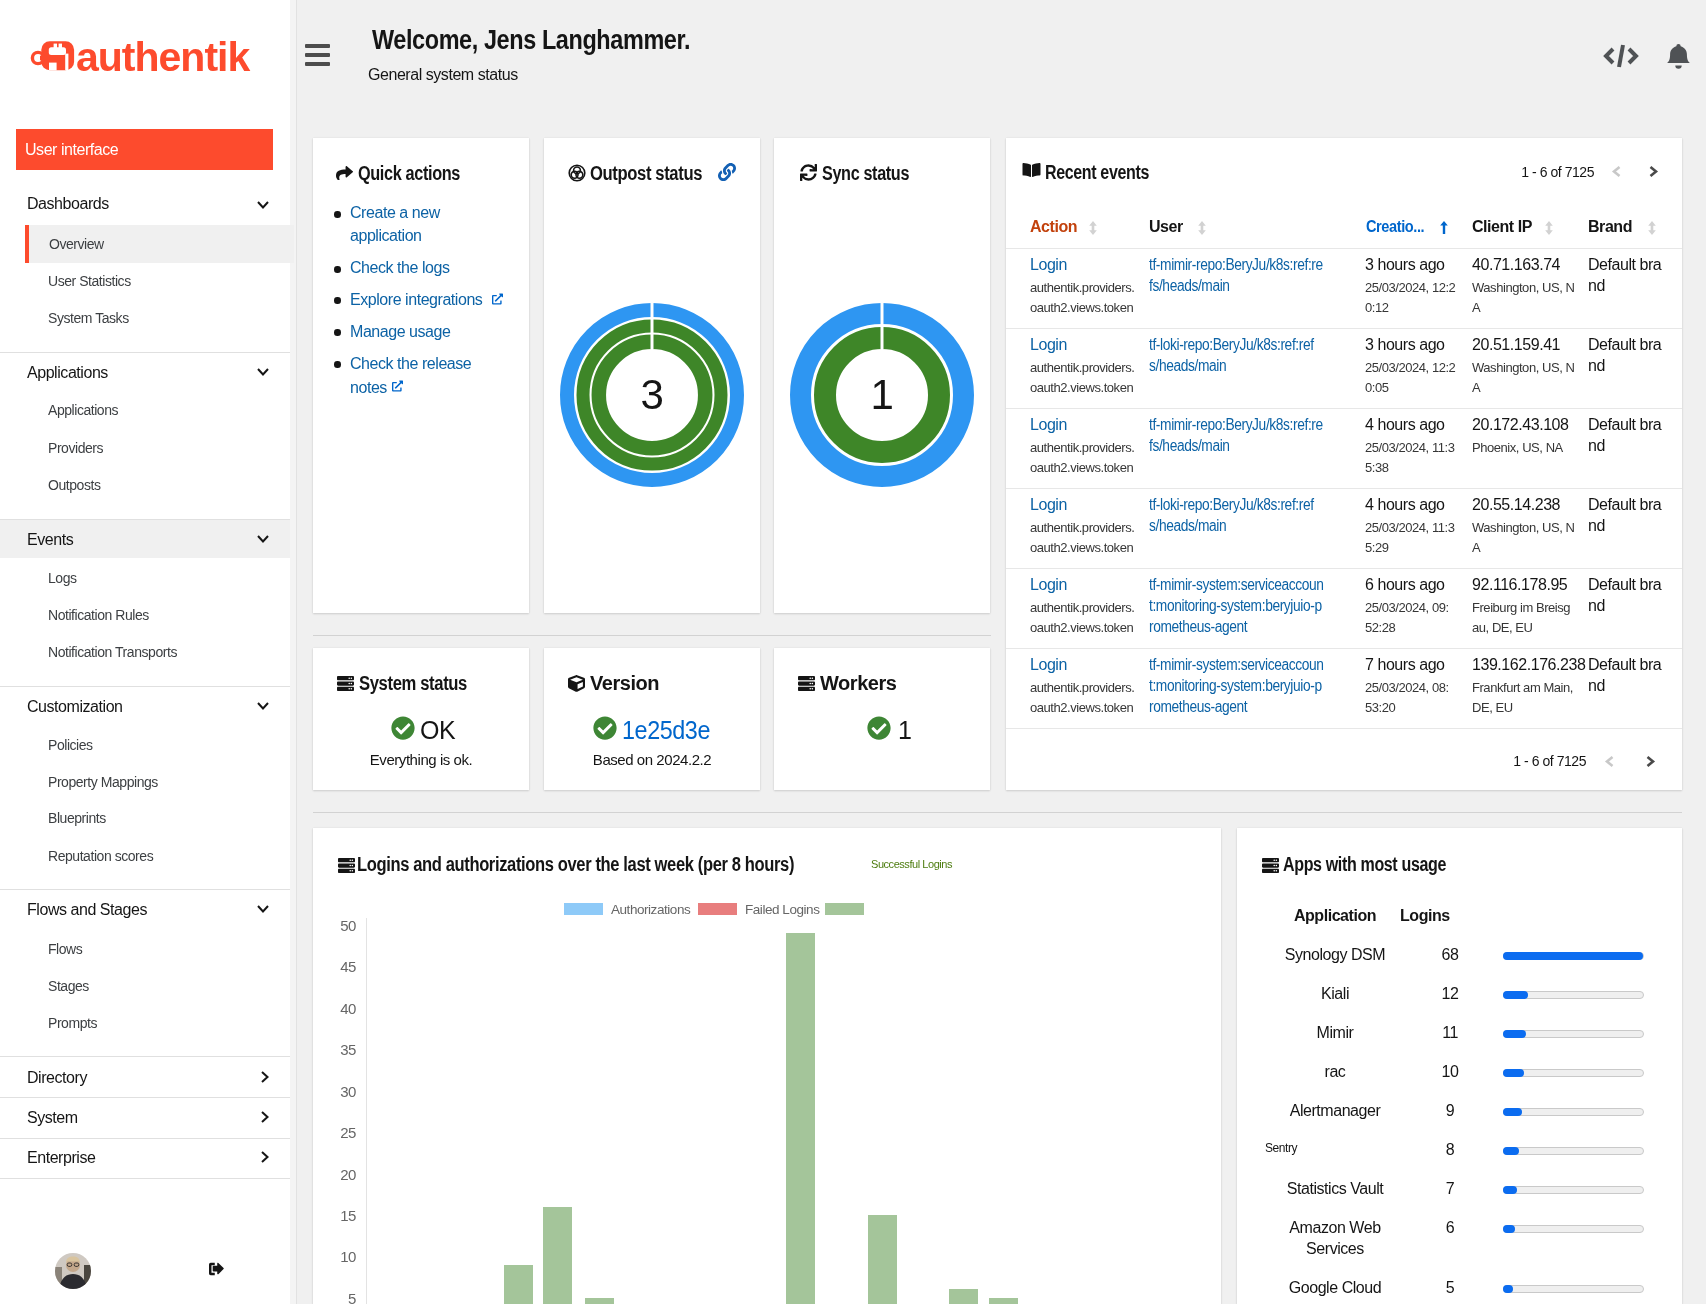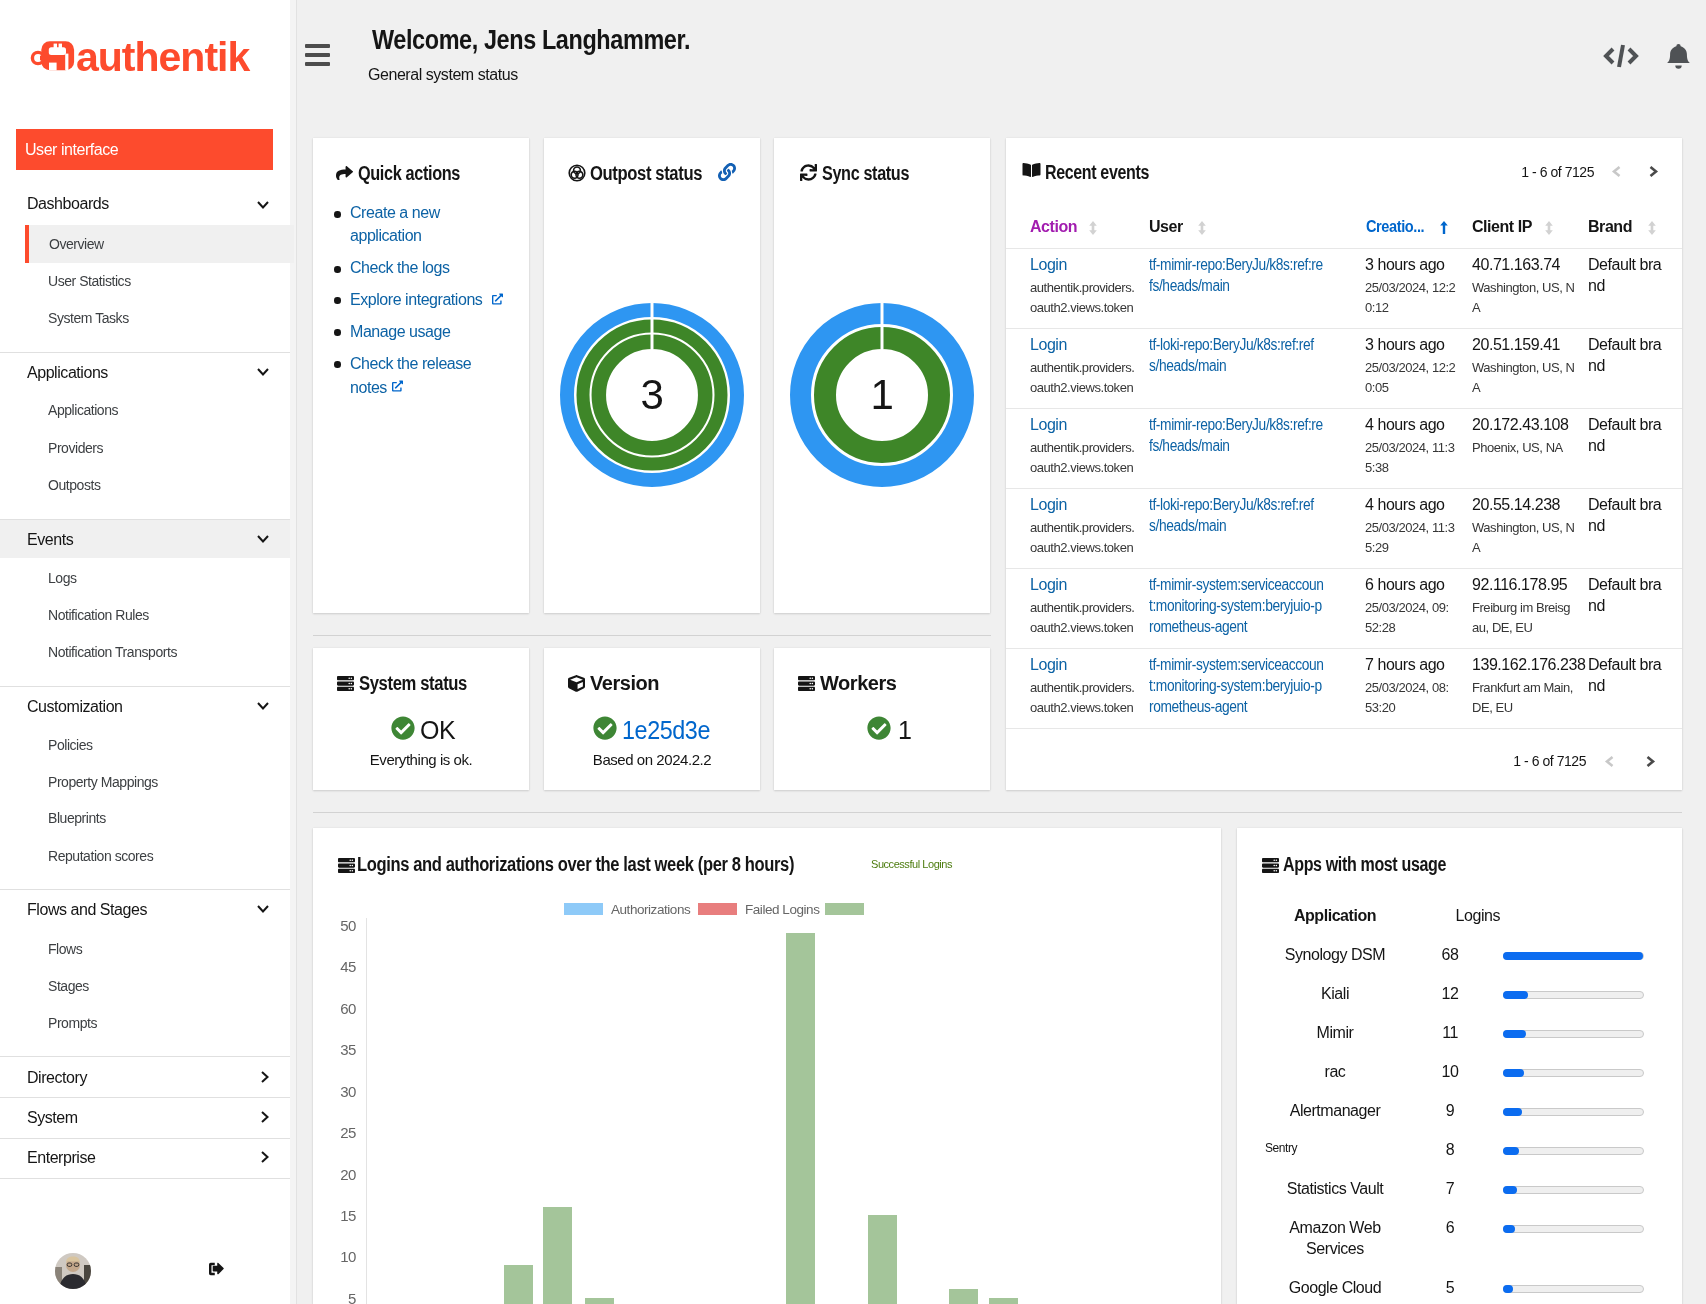--- a/index.html
+++ b/index.html
@@ -251,21 +251,21 @@
       <path fill="#151515" d="M542.22 32.05c-54.8 3.11-163.72 14.43-230.96 55.59-4.64 2.84-7.27 7.89-7.27 13.17v363.87c0 11.55 12.63 18.85 23.28 13.49 69.18-34.82 169.23-44.32 218.7-46.92 16.89-.89 30.02-14.43 30.02-30.66V62.75c.01-17.71-15.35-31.74-33.77-30.7zM264.73 87.64C197.5 46.48 88.58 35.17 33.78 32.05 15.36 31-.01 45.04-.01 62.75V400.6c0 16.24 13.13 29.78 30.02 30.66 49.49 2.6 149.59 12.11 218.77 46.95 10.62 5.35 23.21-1.94 23.21-13.46V100.63c0-5.29-2.62-10.14-7.26-12.99z"></path>
     </svg>
 <div class="abs ct sx" id="t4" style="left:1045px;top:161px;transform:scaleX(0.801)">Recent events</div>
 <div class="abs" style="left:1454px;top:164px;width:140px;text-align:right;font-size:14px;color:#151515">1 - 6 of 7125</div>
 <svg class="abs" style="left:1611px;top:166px" width="11" height="11" viewBox="0 0 11 11">
       <polyline points="8.5,1 3,5.5 8.5,10" fill="none" stroke="#c8c8c8" stroke-width="2.6"></polyline>
     </svg>
 <svg class="abs" style="left:1648px;top:166px" width="11" height="11" viewBox="0 0 11 11">
       <polyline points="2.5,1 8,5.5 2.5,10" fill="none" stroke="#4a4a4a" stroke-width="2.6"></polyline>
     </svg>
-<div class="abs" style="left:1030px;top:218px;font-size:16px;font-weight:bold;color:#a21caf">Action</div>
+<div class="abs" style="left:1030px;top:218px;font-size:16px;font-weight:bold;color:#c2410c">Action</div>
 <svg class="abs" style="left:1089px;top:221px" width="8" height="14" viewBox="0 0 8 14">
       <path fill="#d2d2d2" d="M4 0 L7.8 4.8 H5.3 V9.2 H7.8 L4 14 L0.2 9.2 H2.7 V4.8 H0.2 Z"></path>
     </svg>
 <div class="abs" style="left:1149px;top:218px;font-size:16px;font-weight:bold;color:#151515">User</div>
 <svg class="abs" style="left:1198px;top:221px" width="8" height="14" viewBox="0 0 8 14">
       <path fill="#d2d2d2" d="M4 0 L7.8 4.8 H5.3 V9.2 H7.8 L4 14 L0.2 9.2 H2.7 V4.8 H0.2 Z"></path>
     </svg>
 <div class="abs sx" style="left:1366px;top:218px;font-size:16px;font-weight:bold;color:#0066cc;transform:scaleX(.91)">Creatio...</div>
 <svg class="abs" style="left:1440px;top:221px" width="8" height="13" viewBox="0 0 8 13">
       <path fill="#0066cc" d="M4 0 L7.8 4.6 H5.2 V13 H2.8 V4.6 H0.2 Z"></path>
@@ -377,21 +377,21 @@
     </svg>
 <div class="abs ct sx" id="t8" style="left:357px;top:853px;transform:scaleX(0.827)">Logins and authorizations over the last week (per 8 hours)</div>
 <div class="abs" style="left:564px;top:903px;width:39px;height:12px;background:#8ecaf8"></div>
 <div class="abs" style="left:611px;top:902px;font-size:13.5px;color:#666">Authorizations</div>
 <div class="abs" style="left:698px;top:903px;width:39px;height:12px;background:#e87e7e"></div>
 <div class="abs" style="left:745px;top:902px;font-size:13.5px;color:#666">Failed Logins</div>
 <div class="abs" style="left:825px;top:903px;width:39px;height:12px;background:#a4c59a"></div>
 <div class="abs" style="left:871px;top:858px;font-size:11px;color:#4d7c0f">Successful Logins</div>
 <div class="abs" style="left:306px;top:917px;width:50px;text-align:right;font-size:15px;color:#666">50</div>
 <div class="abs" style="left:306px;top:958px;width:50px;text-align:right;font-size:15px;color:#666">45</div>
-<div class="abs" style="left:306px;top:1000px;width:50px;text-align:right;font-size:15px;color:#666">60</div>
+<div class="abs" style="left:306px;top:1000px;width:50px;text-align:right;font-size:15px;color:#666">40</div>
 <div class="abs" style="left:306px;top:1041px;width:50px;text-align:right;font-size:15px;color:#666">35</div>
 <div class="abs" style="left:306px;top:1083px;width:50px;text-align:right;font-size:15px;color:#666">30</div>
 <div class="abs" style="left:306px;top:1124px;width:50px;text-align:right;font-size:15px;color:#666">25</div>
 <div class="abs" style="left:306px;top:1166px;width:50px;text-align:right;font-size:15px;color:#666">20</div>
 <div class="abs" style="left:306px;top:1207px;width:50px;text-align:right;font-size:15px;color:#666">15</div>
 <div class="abs" style="left:306px;top:1248px;width:50px;text-align:right;font-size:15px;color:#666">10</div>
 <div class="abs" style="left:306px;top:1290px;width:50px;text-align:right;font-size:15px;color:#666">5</div>
 <div class="abs" style="left:366px;top:918px;width:1px;height:386px;background:#e3e3e3"></div>
 <div class="abs" style="left:504px;top:1265px;width:29px;height:39px;background:#a4c59a"></div>
 <div class="abs" style="left:543px;top:1207px;width:29px;height:97px;background:#a4c59a"></div>
@@ -399,21 +399,21 @@
 <div class="abs" style="left:786px;top:933px;width:29px;height:371px;background:#a4c59a"></div>
 <div class="abs" style="left:868px;top:1215px;width:29px;height:89px;background:#a4c59a"></div>
 <div class="abs" style="left:949px;top:1289px;width:29px;height:15px;background:#a4c59a"></div>
 <div class="abs" style="left:989px;top:1298px;width:29px;height:6px;background:#a4c59a"></div>
 
 <svg class="abs" style="left:1262px;top:857px" width="17" height="17" viewBox="0 0 512 512">
       <path fill="#151515" d="M480 160H32c-17.67 0-32-14.33-32-32V64c0-17.67 14.33-32 32-32h448c17.67 0 32 14.33 32 32v64c0 17.67-14.33 32-32 32zm-48-88c-13.25 0-24 10.74-24 24 0 13.25 10.75 24 24 24 13.25 0 24-10.75 24-24 0-13.26-10.75-24-24-24zm-64 0c-13.25 0-24 10.74-24 24 0 13.25 10.75 24 24 24 13.25 0 24-10.75 24-24 0-13.26-10.75-24-24-24zm112 248H32c-17.67 0-32-14.33-32-32v-64c0-17.67 14.33-32 32-32h448c17.67 0 32 14.33 32 32v64c0 17.67-14.33 32-32 32zm-48-88c-13.25 0-24 10.74-24 24 0 13.25 10.75 24 24 24 13.25 0 24-10.75 24-24 0-13.26-10.75-24-24-24zm-64 0c-13.25 0-24 10.74-24 24 0 13.25 10.75 24 24 24 13.25 0 24-10.75 24-24 0-13.26-10.75-24-24-24zm112 248H32c-17.67 0-32-14.33-32-32v-64c0-17.67 14.33-32 32-32h448c17.67 0 32 14.33 32 32v64c0 17.67-14.33 32-32 32zm-48-88c-13.25 0-24 10.74-24 24 0 13.25 10.75 24 24 24 13.25 0 24-10.75 24-24 0-13.26-10.75-24-24-24zm-64 0c-13.25 0-24 10.74-24 24 0 13.25 10.75 24 24 24 13.25 0 24-10.75 24-24 0-13.26-10.75-24-24-24z"></path>
     </svg>
 <div class="abs ct sx" id="t9" style="left:1283px;top:853px;transform:scaleX(0.802)">Apps with most usage</div>
 <div class="abs" style="left:1265px;top:907px;width:140px;text-align:center;font-size:16px;font-weight:bold;color:#151515">Application</div>
-<div class="abs" style="left:1400px;top:907px;width:100px;text-align:right;font-size:16px;font-weight:normal;color:#151515">Logins</div>
+<div class="abs" style="left:1400px;top:907px;width:100px;text-align:left;font-size:16px;font-weight:bold;color:#151515">Logins</div>
 <div class="abs" style="left:1265px;top:946px;width:140px;text-align:center;font-size:16px;color:#151515">Synology DSM</div>
 <div class="abs" style="left:1400px;top:946px;width:100px;text-align:center;font-size:16px;color:#151515">68</div>
 <div class="abs" style="left:1503px;top:952px;width:141px;height:8px;border-radius:4px;background:#efefef;border:1px solid #c9c9c9;box-sizing:border-box"></div>
 <div class="abs" style="left:1503px;top:952px;width:140px;height:8px;border-radius:4px;background:#0b6cf0"></div>
 <div class="abs" style="left:1265px;top:985px;width:140px;text-align:center;font-size:16px;color:#151515">Kiali</div>
 <div class="abs" style="left:1400px;top:985px;width:100px;text-align:center;font-size:16px;color:#151515">12</div>
 <div class="abs" style="left:1503px;top:991px;width:141px;height:8px;border-radius:4px;background:#efefef;border:1px solid #c9c9c9;box-sizing:border-box"></div>
 <div class="abs" style="left:1503px;top:991px;width:25px;height:8px;border-radius:4px;background:#0b6cf0"></div>
 <div class="abs" style="left:1265px;top:1024px;width:140px;text-align:center;font-size:16px;color:#151515">Mimir</div>
 <div class="abs" style="left:1400px;top:1024px;width:100px;text-align:center;font-size:16px;color:#151515">11</div>

